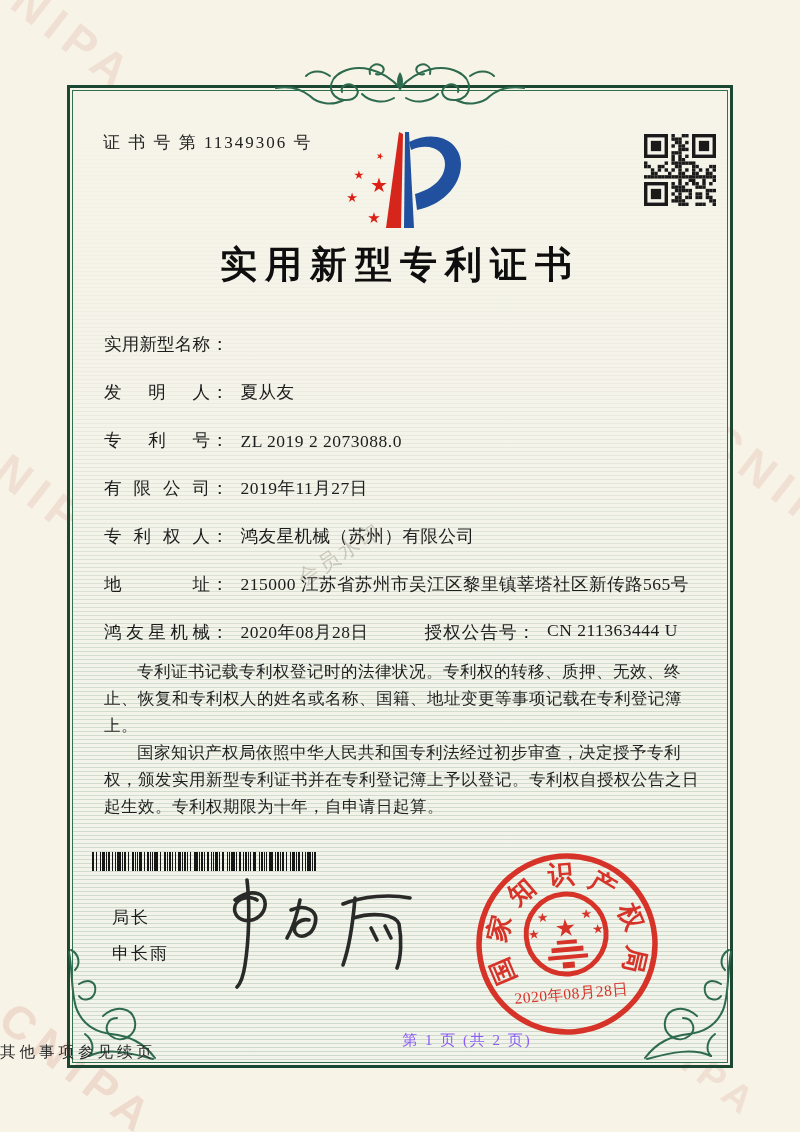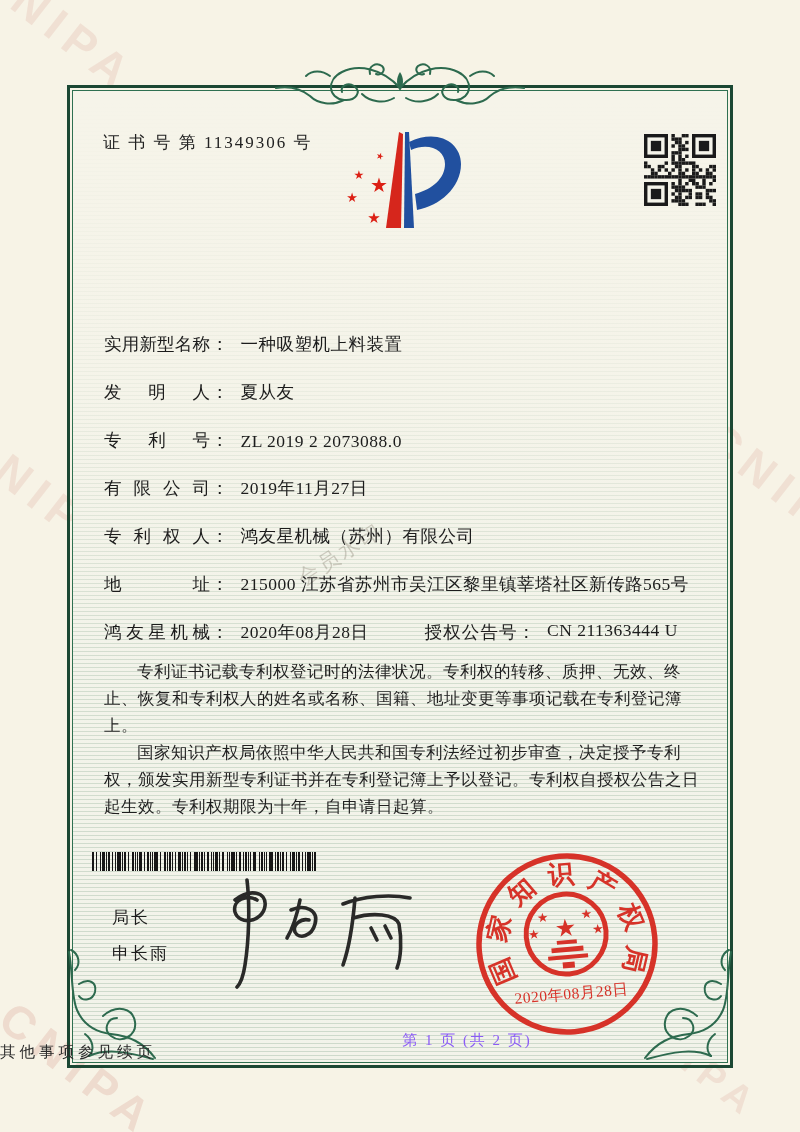--- a/index.html
+++ b/index.html
@@ -309,26 +309,26 @@
       <rect x="64.6" y="64.6" width="3.4" height="3.4" fill="#1a1a1a"></rect>
       <rect x="68" y="30.599999999999998" width="3.4" height="3.4" fill="#1a1a1a"></rect>
       <rect x="68" y="34" width="3.4" height="3.4" fill="#1a1a1a"></rect>
       <rect x="68" y="40.8" width="3.4" height="3.4" fill="#1a1a1a"></rect>
       <rect x="68" y="44.199999999999996" width="3.4" height="3.4" fill="#1a1a1a"></rect>
       <rect x="68" y="54.4" width="3.4" height="3.4" fill="#1a1a1a"></rect>
       <rect x="68" y="64.6" width="3.4" height="3.4" fill="#1a1a1a"></rect>
       <rect x="68" y="68" width="3.4" height="3.4" fill="#1a1a1a"></rect>
     </svg>
 
+  <div class="title">实用新型专利证书</div>
 
   <div class="fields">
     <div class="frow">
       <span class="flabel">实用新型名称</span>
         <span class="fcolon">：</span>
-        <span class="fvalue">一种吸塑机上料装置</span>
     </div>
     <div class="frow">
       <span class="flabel">发明人</span>
         <span class="fcolon">：</span>
         <span class="fvalue">夏从友</span>
     </div>
     <div class="frow">
       <span class="flabel">专利号</span>
         <span class="fcolon">：</span>
         <span class="fvalue">ZL 2019 2 2073088.0</span>

